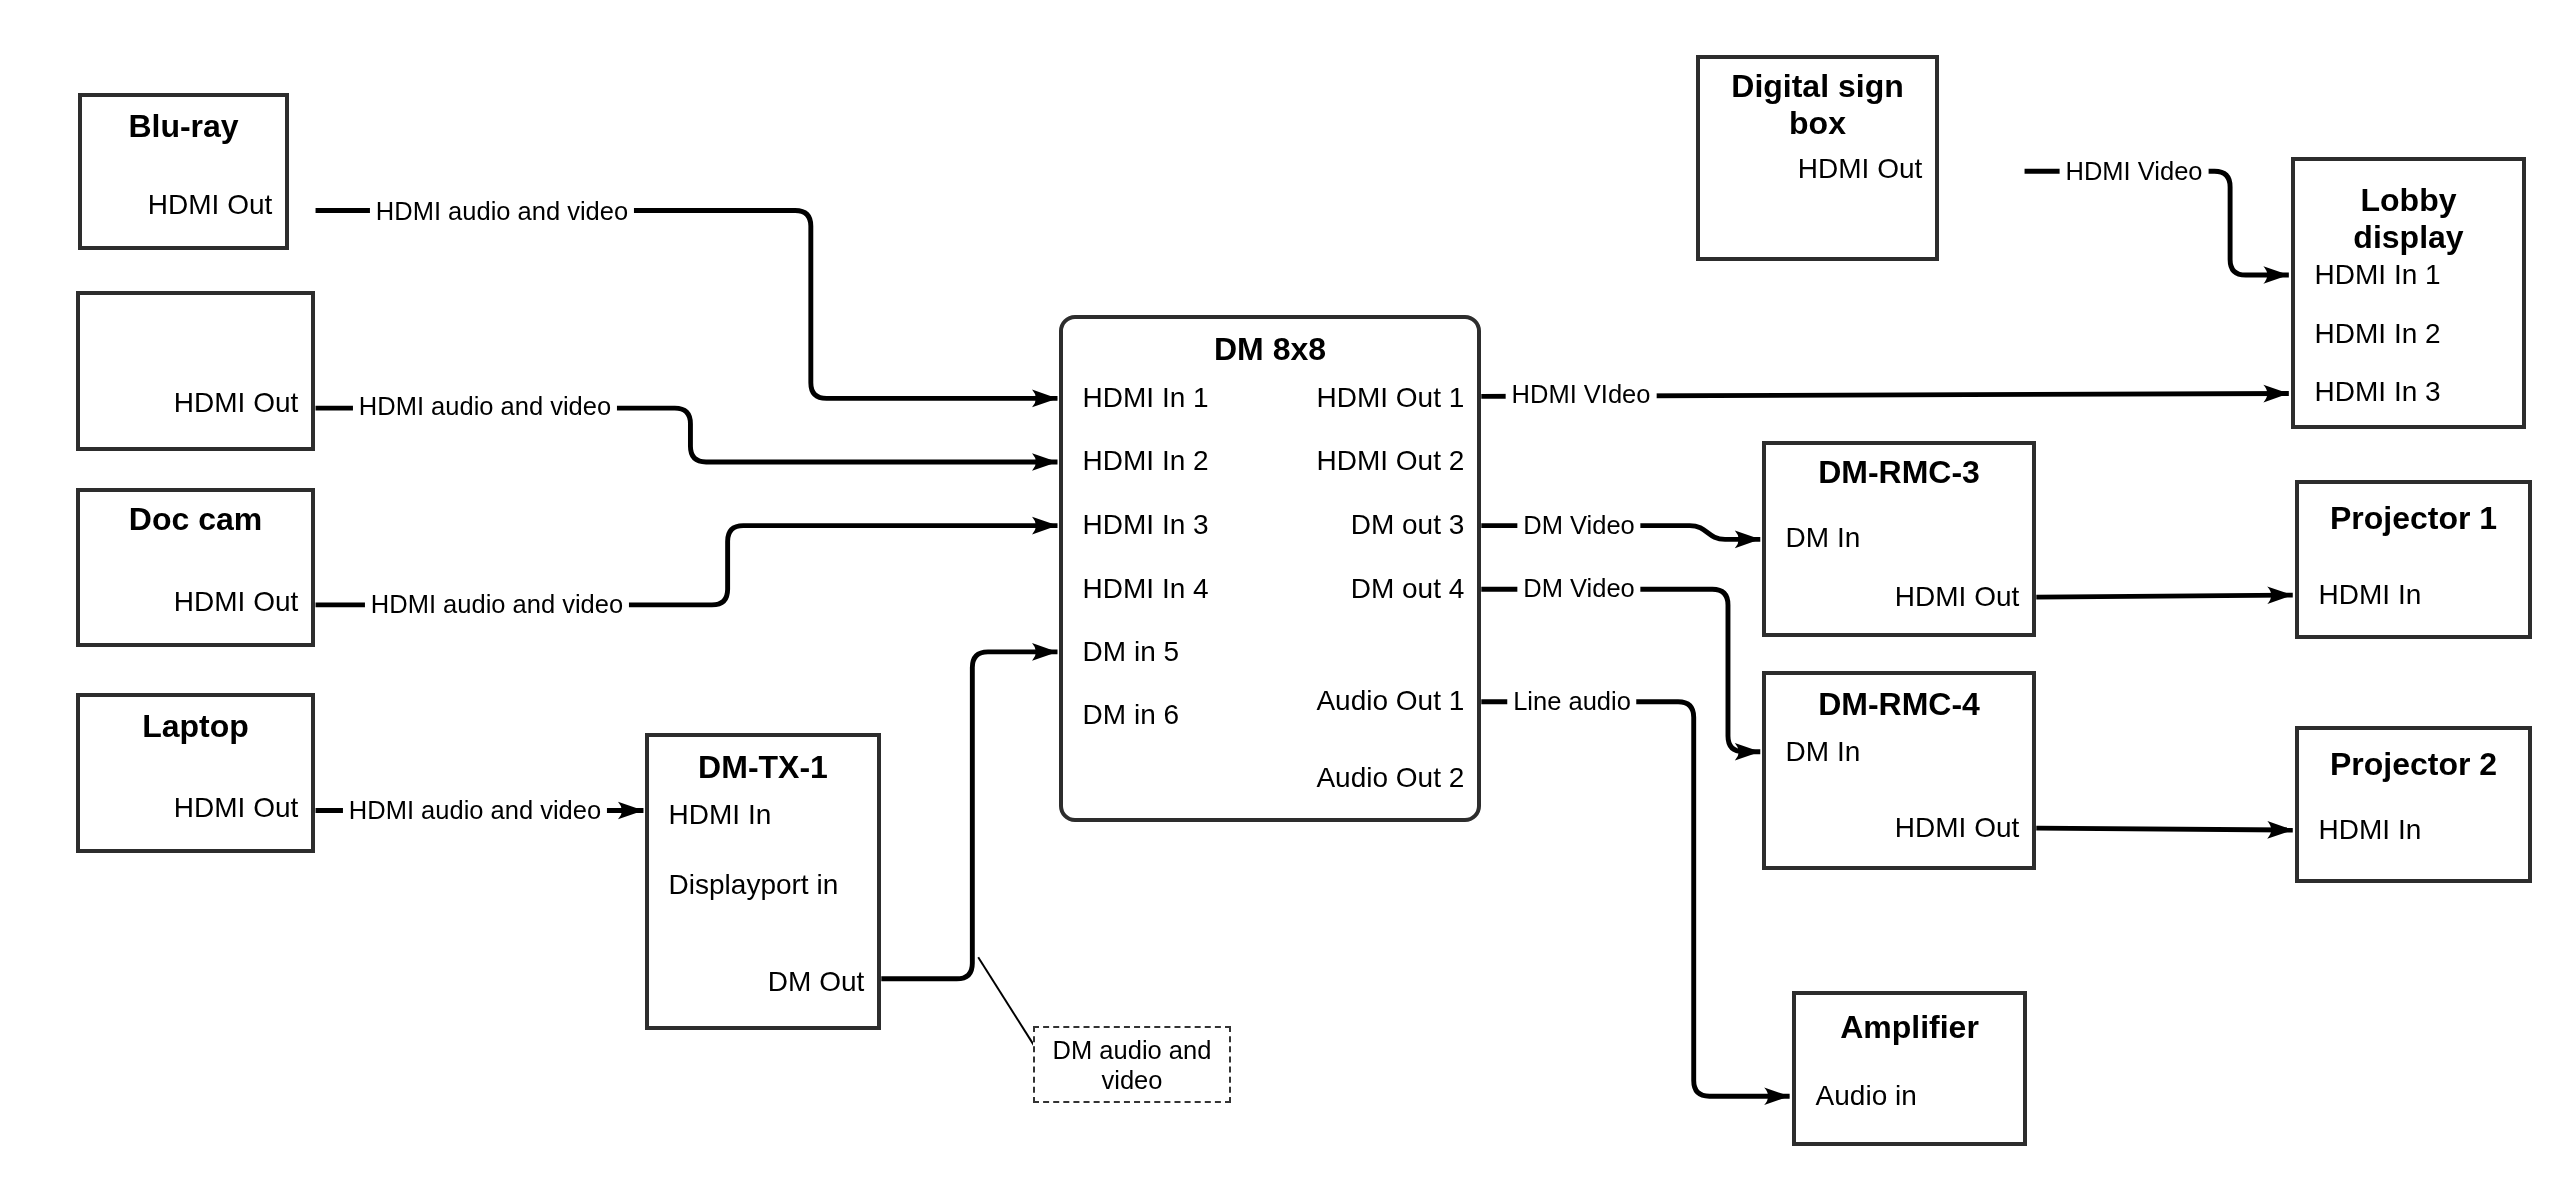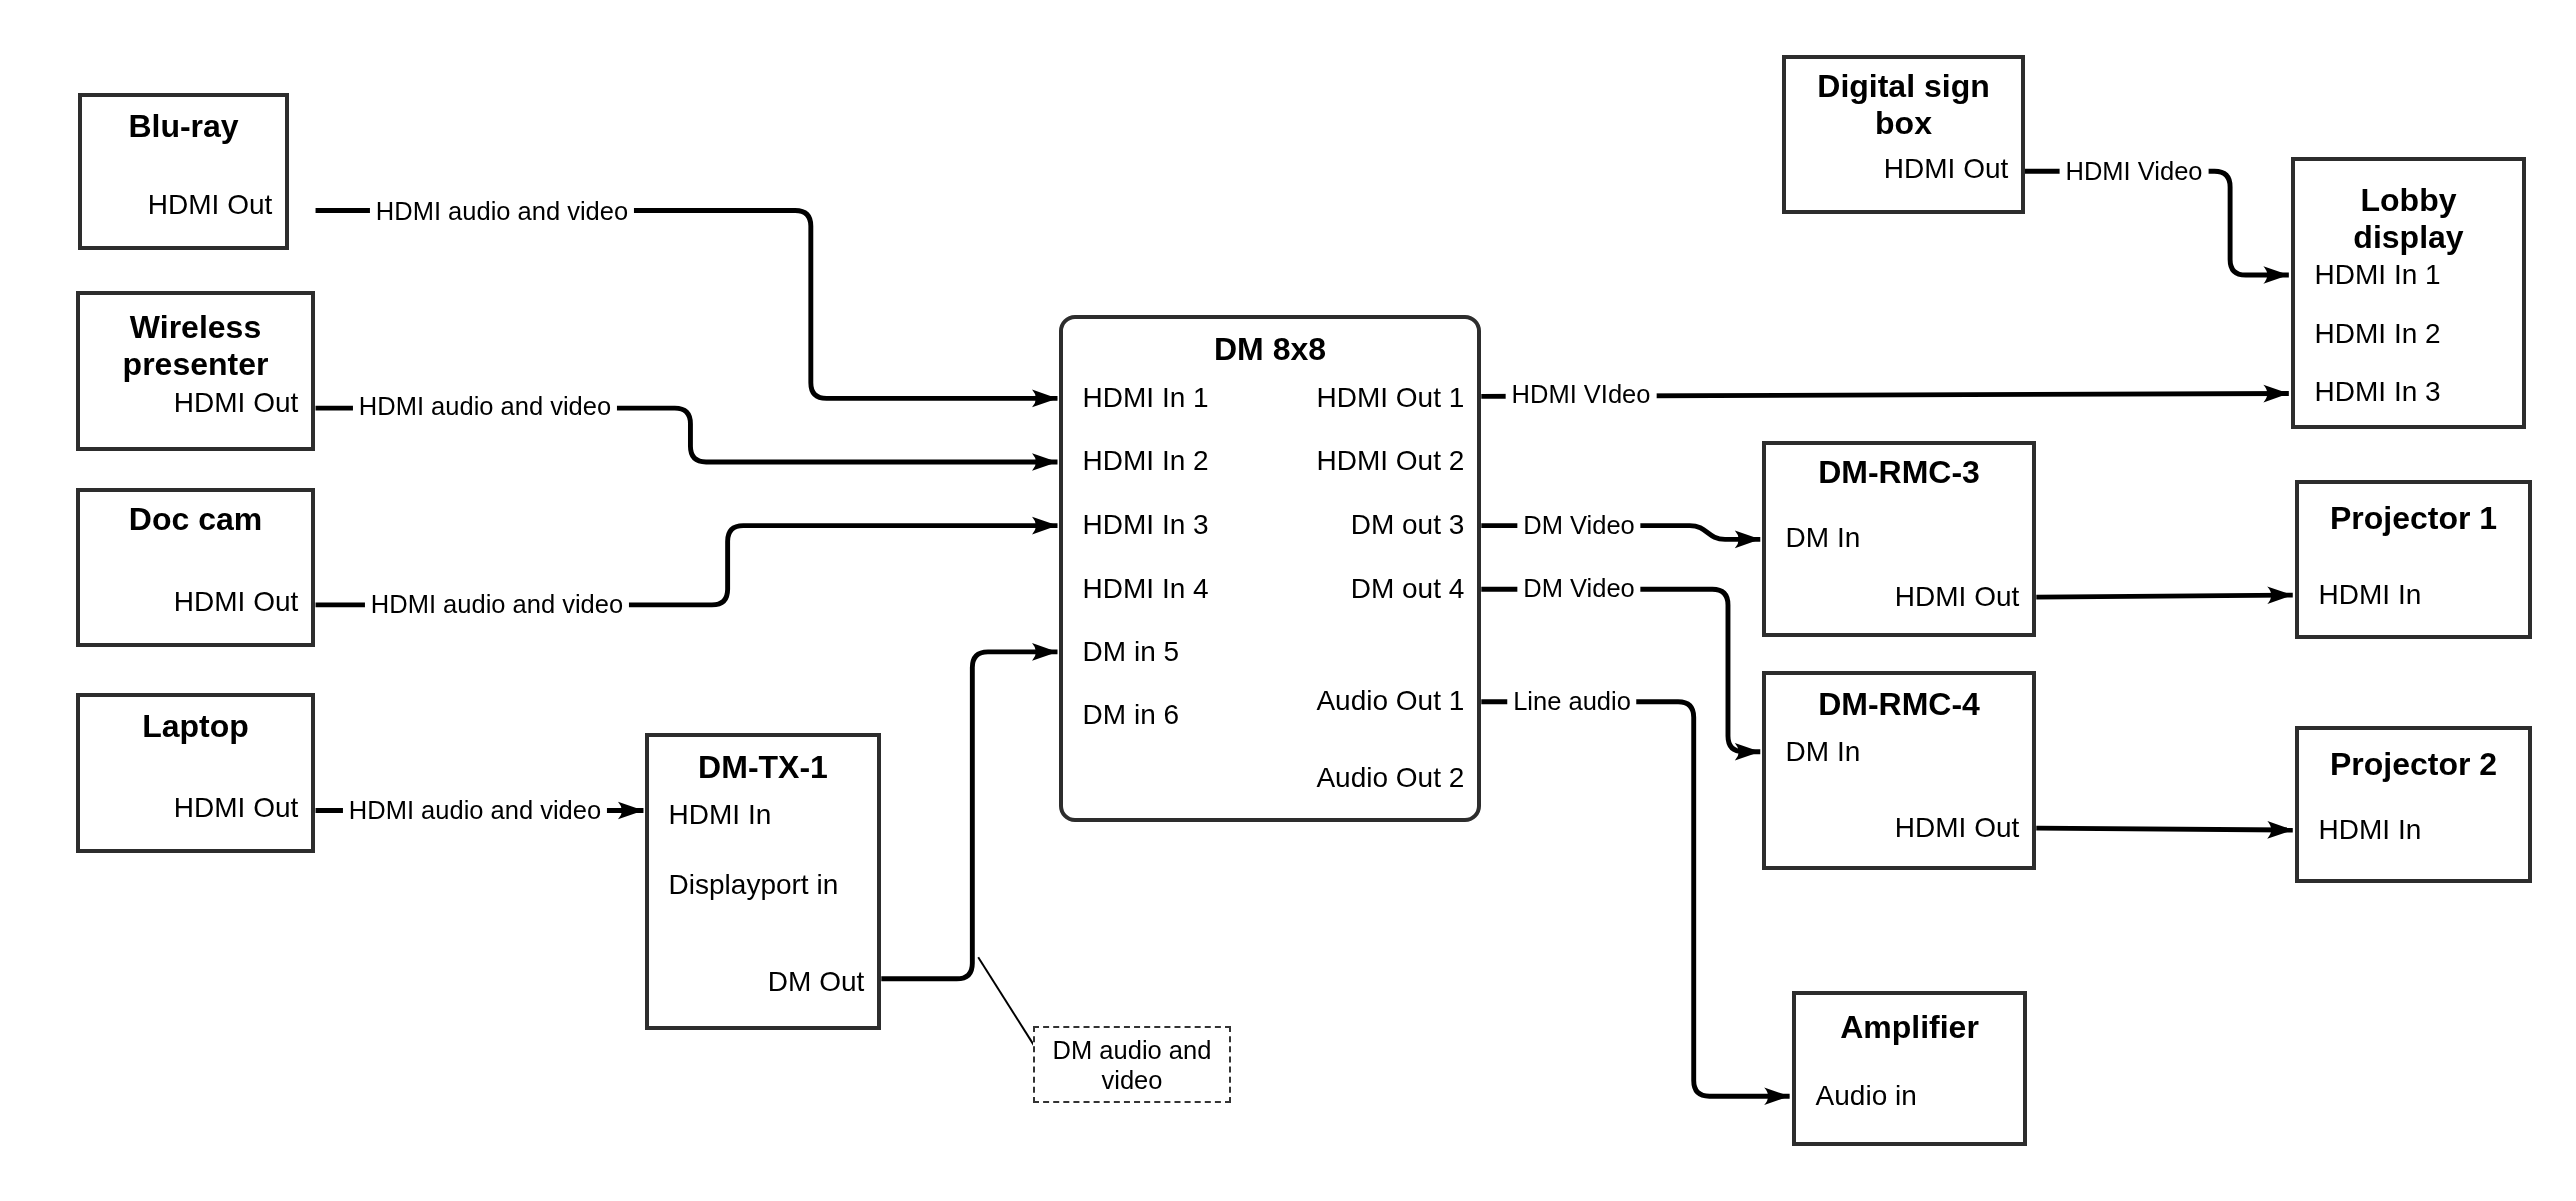--- a/index.html
+++ b/index.html
@@ -49,24 +49,20 @@
       <path d="M 2080 846 L 2342 848" class="wire" stroke="#000000" marker-end="url(#arrow)"></path>
       <path d="M 999 978 L 1056 1068" class="wire thin" stroke="#000000"></path>
     </svg>
     <div class="node" style="left: 78px; top: 93px; width: 211px; height: 157px;">
       <div class="title" style="top: 10.8px;">
         <div>Blu-ray</div>
       </div>
       <div class="port right" style="top: 91px;">HDMI Out</div>
     </div>
     <div class="node" style="left: 76px; top: 291px; width: 239px; height: 160px;">
-      <div class="title" style="top: 13.7px;">
-        <div>Wireless</div>
-        <div>presenter</div>
-      </div>
       <div class="port right" style="top: 91px;">HDMI Out</div>
     </div>
     <div class="node" style="left: 76px; top: 488px; width: 239px; height: 159px;">
       <div class="title" style="top: 8.8px;">
         <div>Doc cam</div>
       </div>
       <div class="port right" style="top: 93px;">HDMI Out</div>
     </div>
     <div class="node" style="left: 76px; top: 693px; width: 239px; height: 160px;">
       <div class="title" style="top: 10.8px;">
@@ -92,21 +88,21 @@
       <div class="port left" style="top: 253px;">HDMI In 4</div>
       <div class="port left" style="top: 316px;">DM in 5</div>
       <div class="port left" style="top: 379px;">DM in 6</div>
       <div class="port right" style="top: 62px;">HDMI Out 1</div>
       <div class="port right" style="top: 125px;">HDMI Out 2</div>
       <div class="port right" style="top: 189px;">DM out 3</div>
       <div class="port right" style="top: 253px;">DM out 4</div>
       <div class="port right" style="top: 365px;">Audio Out 1</div>
       <div class="port right" style="top: 442px;">Audio Out 2</div>
     </div>
-    <div class="node" style="left: 1782px; top: 55px; width: 243px; height: 159px;">
+    <div class="node" style="left: 1696px; top: 55px; width: 243px; height: 206px;">
       <div class="title" style="top: 8.8px;">
         <div>Digital sign</div>
         <div>box</div>
       </div>
       <div class="port right" style="top: 93px;">HDMI Out</div>
     </div>
     <div class="node" style="left: 2291px; top: 157px; width: 235px; height: 272px;">
       <div class="title" style="top: 20.6px;">
         <div>Lobby</div>
         <div>display</div>

